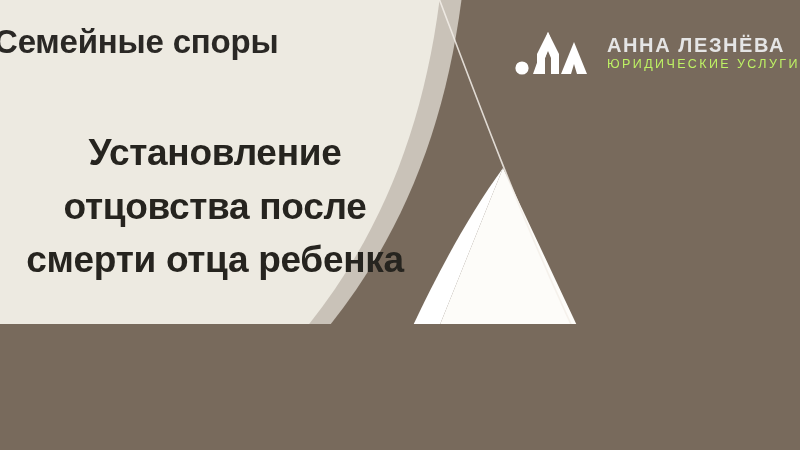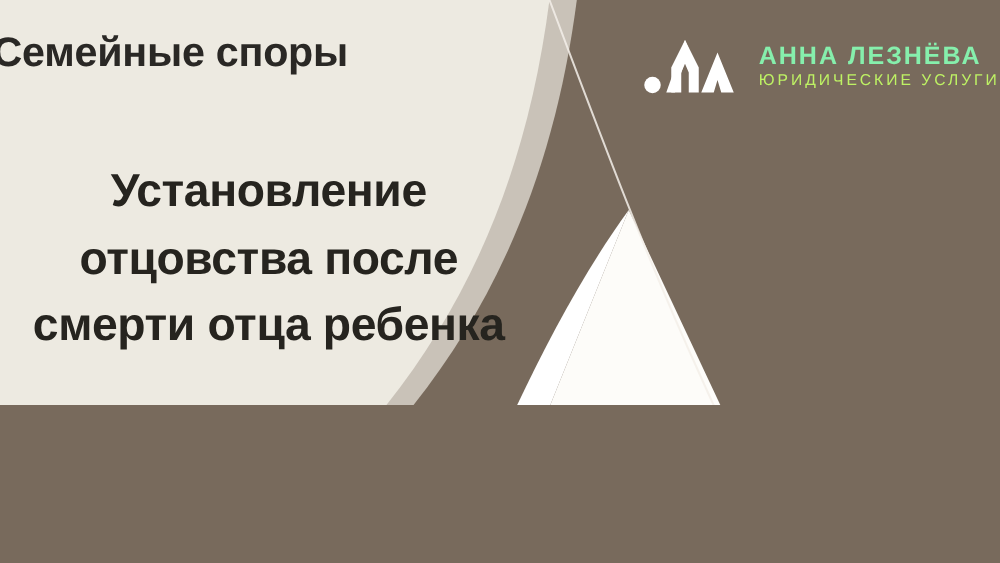--- a/index.html
+++ b/index.html
@@ -65,21 +65,21 @@
     display:flex;
     align-items:center;
     gap:14px;
   }
   #logo-mark { display:block; width:78px; height:50px; }
   #logo-words { display:flex; flex-direction:column; gap:3px; }
   #brand-name {
     font-size:20px;
     font-weight:700;
     letter-spacing:1.6px;
-    color:#86efac;
+    color:#e5e5e5;
     white-space:nowrap;
     line-height:1;
   }
   #brand-tagline {
     font-size:12.5px;
     font-weight:400;
     letter-spacing:2.4px;
     color:#bef264;
     white-space:nowrap;
     line-height:1;

